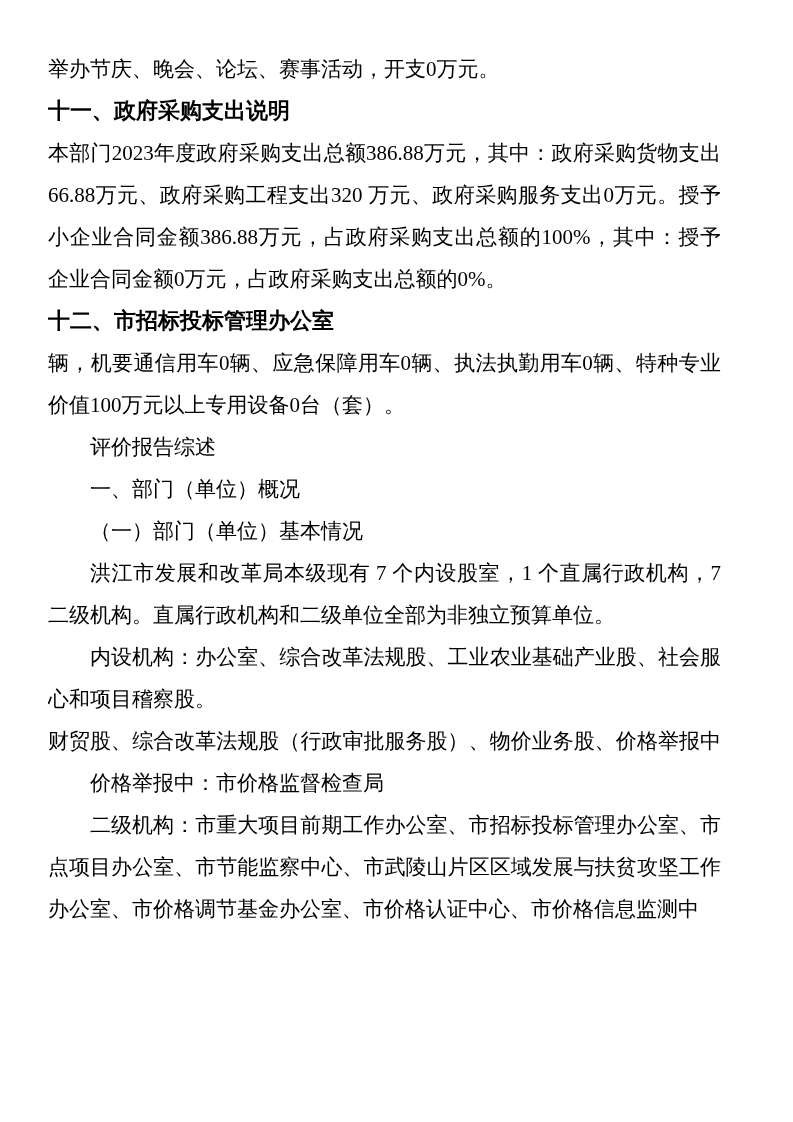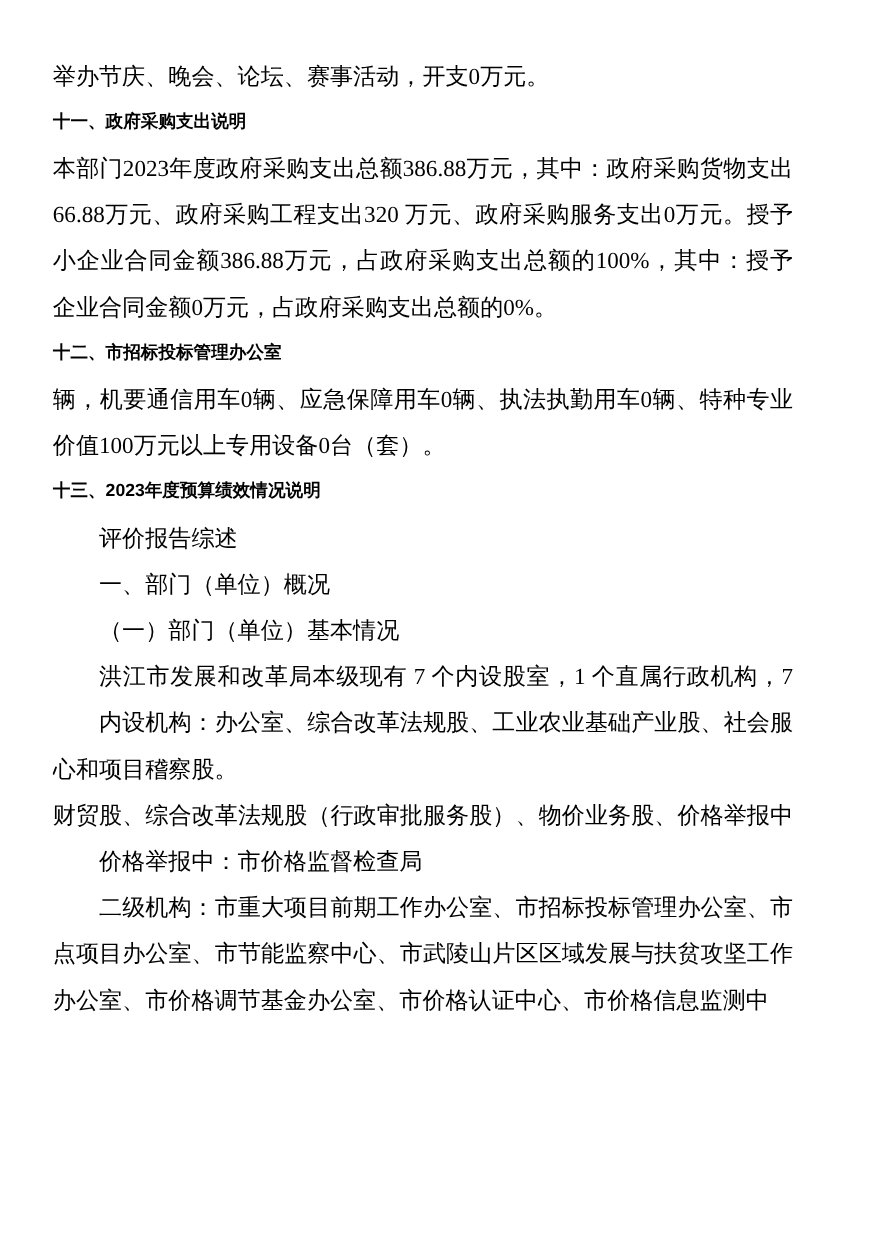--- a/index.html
+++ b/index.html
@@ -22,21 +22,21 @@
     line-height: 42px;
     font-size: 21px;
     overflow: hidden;
     font-family: "Liberation Serif", "DejaVu Serif", serif;
     color: #000000;
   }
   .heading {
     margin: 0;
     font-family: "Liberation Sans", "DejaVu Sans", sans-serif;
     font-weight: 700;
-    font-size: 16px;
+    font-size: 22px;
   }
   .just {
     text-align: justify;
     text-align-last: justify;
   }
   .ind {
     text-indent: 2em;
   }
 </style>
 </head>
@@ -45,25 +45,25 @@
 <div class="page">
   <div class="line">举办节庆、晚会、论坛、赛事活动，开支0万元。</div>
   <h2 class="line heading">十一、政府采购支出说明</h2>
   <div class="line just">本部门2023年度政府采购支出总额386.88万元，其中：政府采购货物支出</div>
   <div class="line just">66.88万元、政府采购工程支出320 万元、政府采购服务支出0万元。授予中</div>
   <div class="line just">小企业合同金额386.88万元，占政府采购支出总额的100%，其中：授予小微</div>
   <div class="line">企业合同金额0万元，占政府采购支出总额的0%。</div>
   <h2 class="line heading">十二、市招标投标管理办公室</h2>
   <div class="line just">辆，机要通信用车0辆、应急保障用车0辆、执法执勤用车0辆、特种专业技</div>
   <div class="line">价值100万元以上专用设备0台（套）。</div>
-  <h2 class="line heading">十三、2023年度预算绩效情况说明</h2>
   <div class="line ind">评价报告综述</div>
   <div class="line ind">一、部门（单位）概况</div>
   <div class="line ind">（一）部门（单位）基本情况</div>
   <div class="line just ind">洪江市发展和改革局本级现有 7 个内设股室，1 个直属行政机构，7 个</div>
+  <div class="line">二级机构。直属行政机构和二级单位全部为非独立预算单位。</div>
   <div class="line just ind">内设机构：办公室、综合改革法规股、工业农业基础产业股、社会服务</div>
   <div class="line">心和项目稽察股。</div>
   <div class="line just">财贸股、综合改革法规股（行政审批服务股）、物价业务股、价格举报中</div>
   <div class="line ind">价格举报中：市价格监督检查局</div>
   <div class="line just ind">二级机构：市重大项目前期工作办公室、市招标投标管理办公室、市重</div>
   <div class="line just">点项目办公室、市节能监察中心、市武陵山片区区域发展与扶贫攻坚工作</div>
   <div class="line">办公室、市价格调节基金办公室、市价格认证中心、市价格信息监测中心。</div>
 </div>
 
 </body></html>

